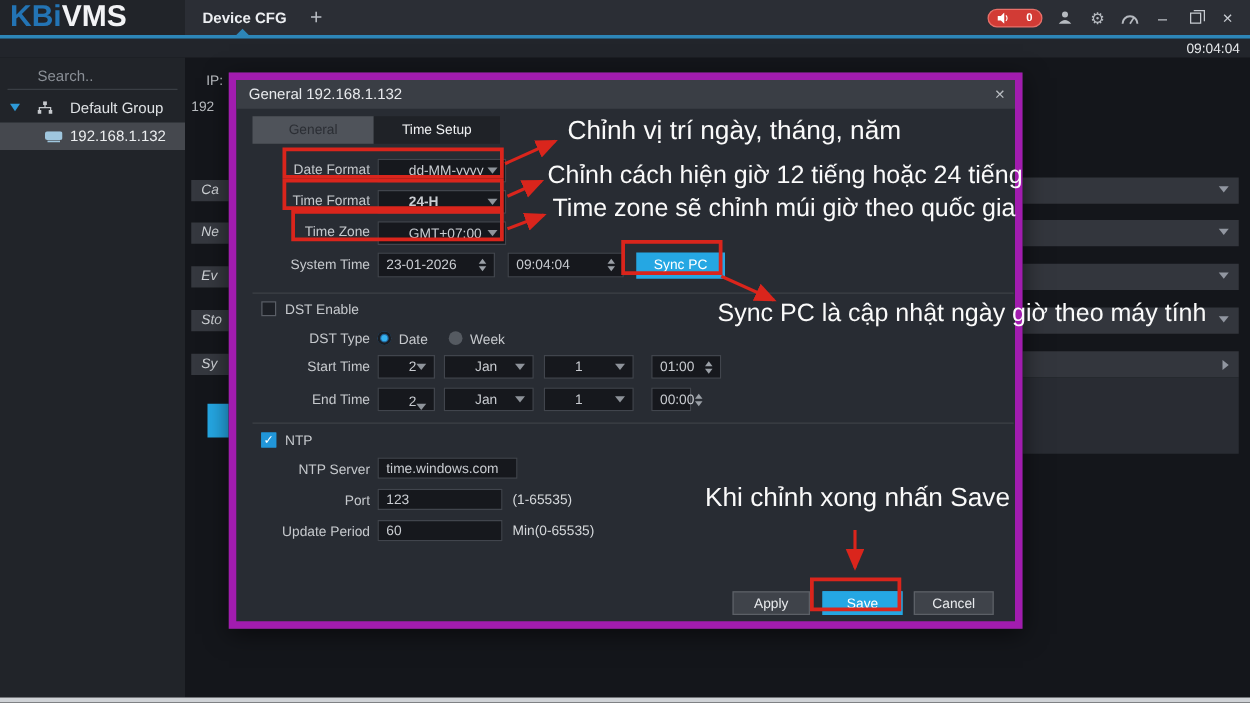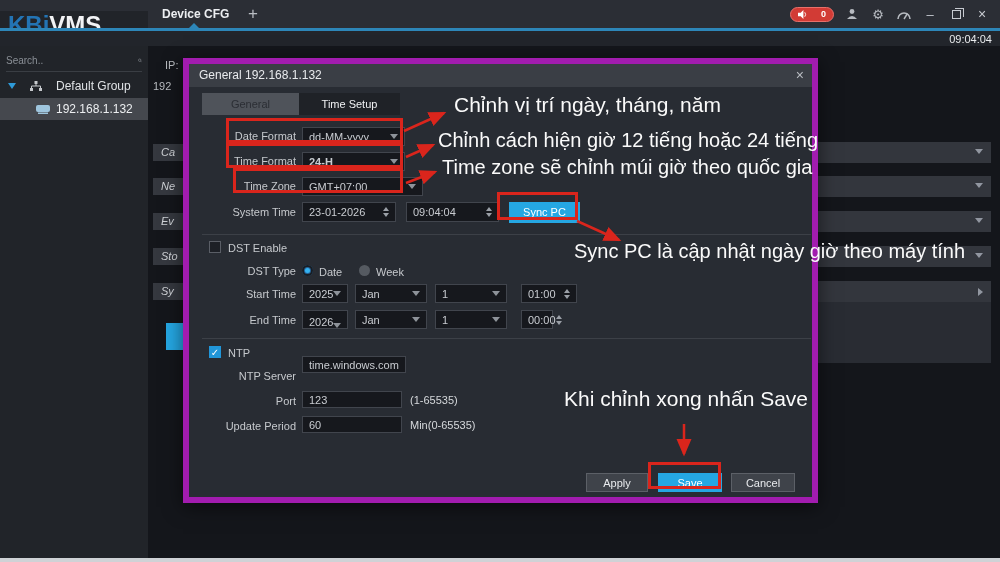--- a/index.html
+++ b/index.html
@@ -1,21 +1,21 @@
 <!DOCTYPE html>
 <html><head>
 <meta charset="utf-8">
 <style>
   * { margin:0; padding:0; box-sizing:border-box; }
   html,body { width:1000px; height:562px; font-family:"Liberation Sans", sans-serif; }
   #screen { position:relative; width:1000px; height:562px; background:#14161b; overflow:hidden; }
 
   
   .topbar { position:absolute; left:0; top:0; width:1000px; height:28px; background:#2b2e35; }
-  .logo-block { position:absolute; left:0; top:11px; width:148px; height:28px; background:#212429; display:flex; align-items:center; padding-left:8px; }
+  .logo-block { position:absolute; left:0; top:0; width:148px; height:28px; background:#212429; display:flex; align-items:center; padding-left:8px; }
   .logo { font-size:24px; font-weight:bold; letter-spacing:0px; line-height:1; }
   .logo .kb { color:#2374b4; } .logo .vms { color:#f2f3f5; }
   .doc-tab { position:absolute; left:148px; top:0; height:28px; display:flex; align-items:center; padding:0 14px; color:#eceef1; font-size:12px; font-weight:bold; }
   .plus-btn { position:absolute; left:240px; top:0; height:28px; width:26px; color:#b9bdc3; font-size:17px; display:flex; align-items:center; justify-content:center; }
   .tab-caret { position:absolute; left:189px; top:23px; width:0; height:0; border-left:5px solid transparent; border-right:5px solid transparent; border-bottom:5px solid #2d86b8; }
   .blue-line { position:absolute; left:0; top:28px; width:1000px; height:3px; background:#2d86b8; }
   .subbar { position:absolute; left:0; top:31px; width:1000px; height:15px; background:#22252b; }
   .clock { position:absolute; right:8px; top:33px; color:#e8eaec; font-size:11px; }
 
   .top-icons { position:absolute; right:0; top:0; height:28px; display:flex; align-items:center; gap:10px; padding-right:10px; }
@@ -23,21 +23,21 @@
   .alert-pill .cnt { color:#fff; font-size:9px; font-weight:bold; }
   .ticon { color:#b6bac0; font-size:13px; line-height:1; display:flex; align-items:center; justify-content:center; width:16px; height:16px; }
   .win-min { color:#c7cbd1; font-size:13px; }
   .win-restore { width:9px; height:9px; border:1px solid #c7cbd1; position:relative; }
   .win-restore:before { content:""; position:absolute; left:2px; top:-3px; width:8px; height:8px; border:1px solid #c7cbd1; border-left:none; border-bottom:none; }
   .win-close { color:#c7cbd1; font-size:14px; }
 
   
   .sidebar { position:absolute; left:0; top:46px; width:148px; height:512px; background:#212429; }
   .search-row { position:absolute; left:6px; top:4px; width:136px; height:22px; border-bottom:1px solid #3a3e44; display:flex; align-items:center; }
-  .search-row input { flex:1; background:transparent; border:none; outline:none; color:#c9ccd1; font-size:10px; font-family:"Liberation Sans", sans-serif; }
+  .search-row input { flex:1; background:transparent; border:none; outline:none; color:#c9ccd1; font-size:12px; font-family:"Liberation Sans", sans-serif;margin-left:24px; }
   .search-row input::placeholder { color:#8a8f96; }
   .tree-group { position:absolute; left:0; top:30px; width:148px; height:20px; display:flex; align-items:center; color:#dfe2e5; font-size:12px; gap:14px; padding-left:8px; }
   .tree-caret { width:0; height:0; border-top:6px solid #2e9ad8; border-left:4px solid transparent; border-right:4px solid transparent; }
   .tree-device { position:absolute; left:0; top:52px; width:148px; height:22px; background:#45484e; display:flex; align-items:center; color:#eceef0; font-size:12px; gap:6px; padding-left:36px; }
 
   
   .bg-label { position:absolute; color:#b9bcc0; font-size:11px; }
   .cut-item { position:absolute; left:153px; width:30px; height:17px; background:#35383f; color:#cfd2d6; font-size:11px; line-height:17px; padding-left:8px; overflow:hidden; white-space:nowrap;font-style:italic; }
   .cut-blue { position:absolute; left:166px; top:323px; width:17px; height:27px; background:#25a7e3; }
   .rpanel-bar { position:absolute; left:818px; width:173px; height:21px; background:#33363d; }
@@ -49,21 +49,21 @@
   
   .dialog { position:absolute; left:183px; top:58px; width:635px; height:445px; background:#282c33; border:6px solid #a21caf; box-shadow:0 4px 18px rgba(0,0,0,.55); }
   .dlg-title { position:absolute; left:0; top:0; width:100%; height:23px; background:#3a3e45; color:#e8eaed; font-size:12px; line-height:23px; padding-left:10px; }
   .dlg-close { position:absolute; right:8px; top:3px; color:#b9bdc2; font-size:14px; line-height:16px; }
   .dlg-tab { position:absolute; top:29px; height:22px; font-size:11px; text-align:center; line-height:22px; }
   .dlg-tab.inactive { left:13px; width:97px; background:#4f535a; color:#2b2e34; }
   .dlg-tab.active { left:110px; width:101px; background:#1f2227; color:#f0f1f3; }
   .flabel { position:absolute; left:0; width:107px; text-align:right; color:#c6c9cd; font-size:11px; line-height:19px; }
   .flabel-left { position:absolute; color:#c6c9cd; font-size:11px; line-height:14px; }
   .dd { position:absolute; height:19px; background:#16181d; border:1px solid #41454d; color:#c9ccd1; font-size:11px; display:flex; align-items:center; padding:0 6px; }
-  .dd .val { flex:1; overflow:hidden; white-space:nowrap; }
+  .dd .val { flex:1; overflow:hidden; white-space:nowrap;margin-left:18px; }
   .dd .arr { width:0; height:0; border-left:4px solid transparent; border-right:4px solid transparent; border-top:5px solid #8e939a; }
   .spin { position:absolute; height:20px; background:#16181d; border:1px solid #41454d; color:#c9ccd1; font-size:11px; display:flex; align-items:center; padding:0 6px; }
   .spin .val { flex:1; }
   .spin .updown { display:flex; flex-direction:column; gap:2px; align-items:center; }
   .spin .updown i { display:block; width:0; height:0; }
   .spin .up { border-left:3px solid transparent; border-right:3px solid transparent; border-bottom:4px solid #9ba0a7; }
   .spin .down { border-left:3px solid transparent; border-right:3px solid transparent; border-top:4px solid #9ba0a7; }
   .txt { position:absolute; height:17px; background:#16181d; border:1px solid #41454d; color:#c9ccd1; font-size:11px; padding:0 6px; font-family:"Liberation Sans", sans-serif; outline:none; }
   .hint { position:absolute; color:#d5d8db; font-size:11px; line-height:17px; }
   .sep { position:absolute; left:13px; width:609px; height:1px; background:#3c4047; }
@@ -195,21 +195,21 @@
         <span class="arr"></span>
     </div>
 
     <div class="flabel" style="top:88px;">Time Format</div>
     <div class="dd" style="left:113px; top:88px; width:103px;font-weight:bold;">
       <span class="val">24-H</span>
         <span class="arr"></span>
     </div>
 
     <div class="flabel" style="top:113px;">Time Zone</div>
-    <div class="dd" style="left:113px; top:113px; width:121px;">
+    <div class="dd" style="left:113px; top:113px; width:103px;">
       <span class="val">GMT+07:00</span>
         <span class="arr"></span>
     </div>
 
     <div class="flabel" style="top:139px;">System Time</div>
     <div class="spin" style="left:113px; top:138px; width:94px;">
       <span class="val">23-01-2026</span>
       <span class="updown">
           <i class="up"></i>
           <i class="down"></i>
@@ -276,21 +276,21 @@
           <i class="down"></i>
         </span>
     </div>
 
     <div class="sep" style="top:274px;"></div>
 
     <span class="cb checked" style="left:20px; top:282px;">✓</span>
     <div class="flabel-left" style="left:39px; top:282px;">NTP</div>
 
     <div class="flabel" style="top:303px;">NTP Server</div>
-    <input class="txt" style="left: 113px; top: 292px; width: 104px;" value="time.windows.com">
+    <input class="txt" style="left: 113px; top: 302px; width: 112px;" value="time.windows.com">
 
     <div class="flabel" style="top:328px;">Port</div>
     <input class="txt" style="left: 113px; top: 327px; width: 100px;" value="123">
     <div class="hint" style="left:221px; top:328px;">(1-65535)</div>
 
     <div class="flabel" style="top:353px;">Update Period</div>
     <input class="txt" style="left: 113px; top: 352px; width: 100px;" value="60">
     <div class="hint" style="left:221px; top:353px;">Min(0-65535)</div>
 
     <div class="btn" style="left:397px; top:409px; width:62px;">Apply</div>

